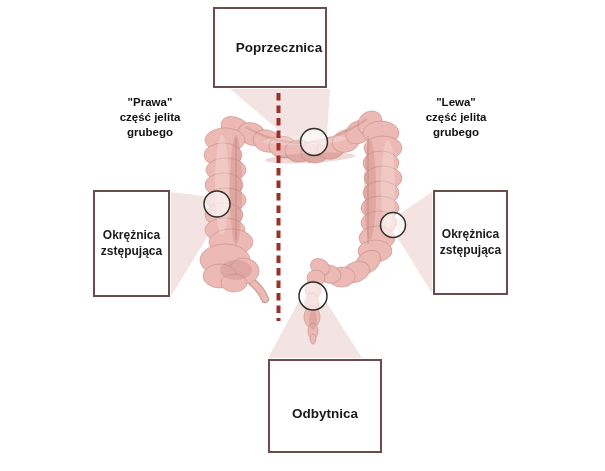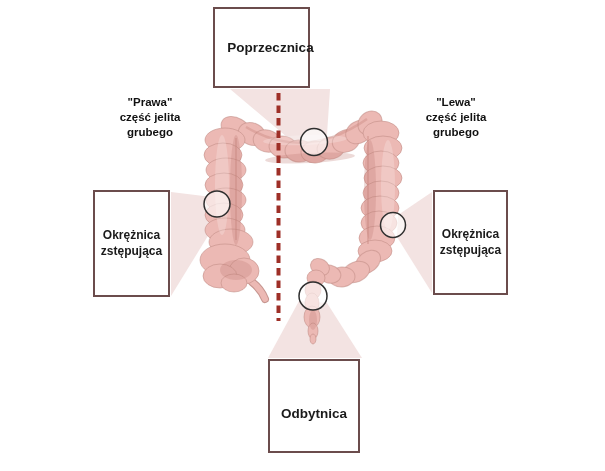--- a/index.html
+++ b/index.html
@@ -17,24 +17,24 @@
     position:absolute;
     box-sizing:border-box;
     background:#ffffff;
     border:2px solid #6b4c4c;
     display:flex; flex-direction:column;
     align-items:center; justify-content:center;
     text-align:center;
     font-weight:bold; color:#1a1a1a;
     z-index:2;
   }
-  .box-top    { left:213px; top:7px;   width:97px; height:81px;  font-size:13.5px;padding-left:18px; }
+  .box-top    { left:213px; top:7px;   width:114px; height:81px;  font-size:13.5px;padding-left:18px; }
   .box-left   { left:93px;  top:190px; width:77px;  height:107px; font-size:12px; line-height:1.32; }
   .box-right  { left:433px; top:190px; width:75px;  height:105px; font-size:12px; line-height:1.32; }
-  .box-bottom { left:268px; top:359px; width:92px;  height:94px;  font-size:13.5px; padding-top:14px; }
+  .box-bottom { left:268px; top:359px; width:114px;  height:94px;  font-size:13.5px; padding-top:14px; }
   .box-line { white-space:nowrap; }
   .annotation {
     position:absolute;
     font-weight:bold; font-size:11.5px; line-height:1.3;
     text-align:center; color:#111111;
     z-index:2;
   }
   .annotation-left  { left:95px;  top:95px; width:110px; }
   .annotation-right { left:400px; top:95px; width:112px; }
   .annotation div { white-space:nowrap; }

